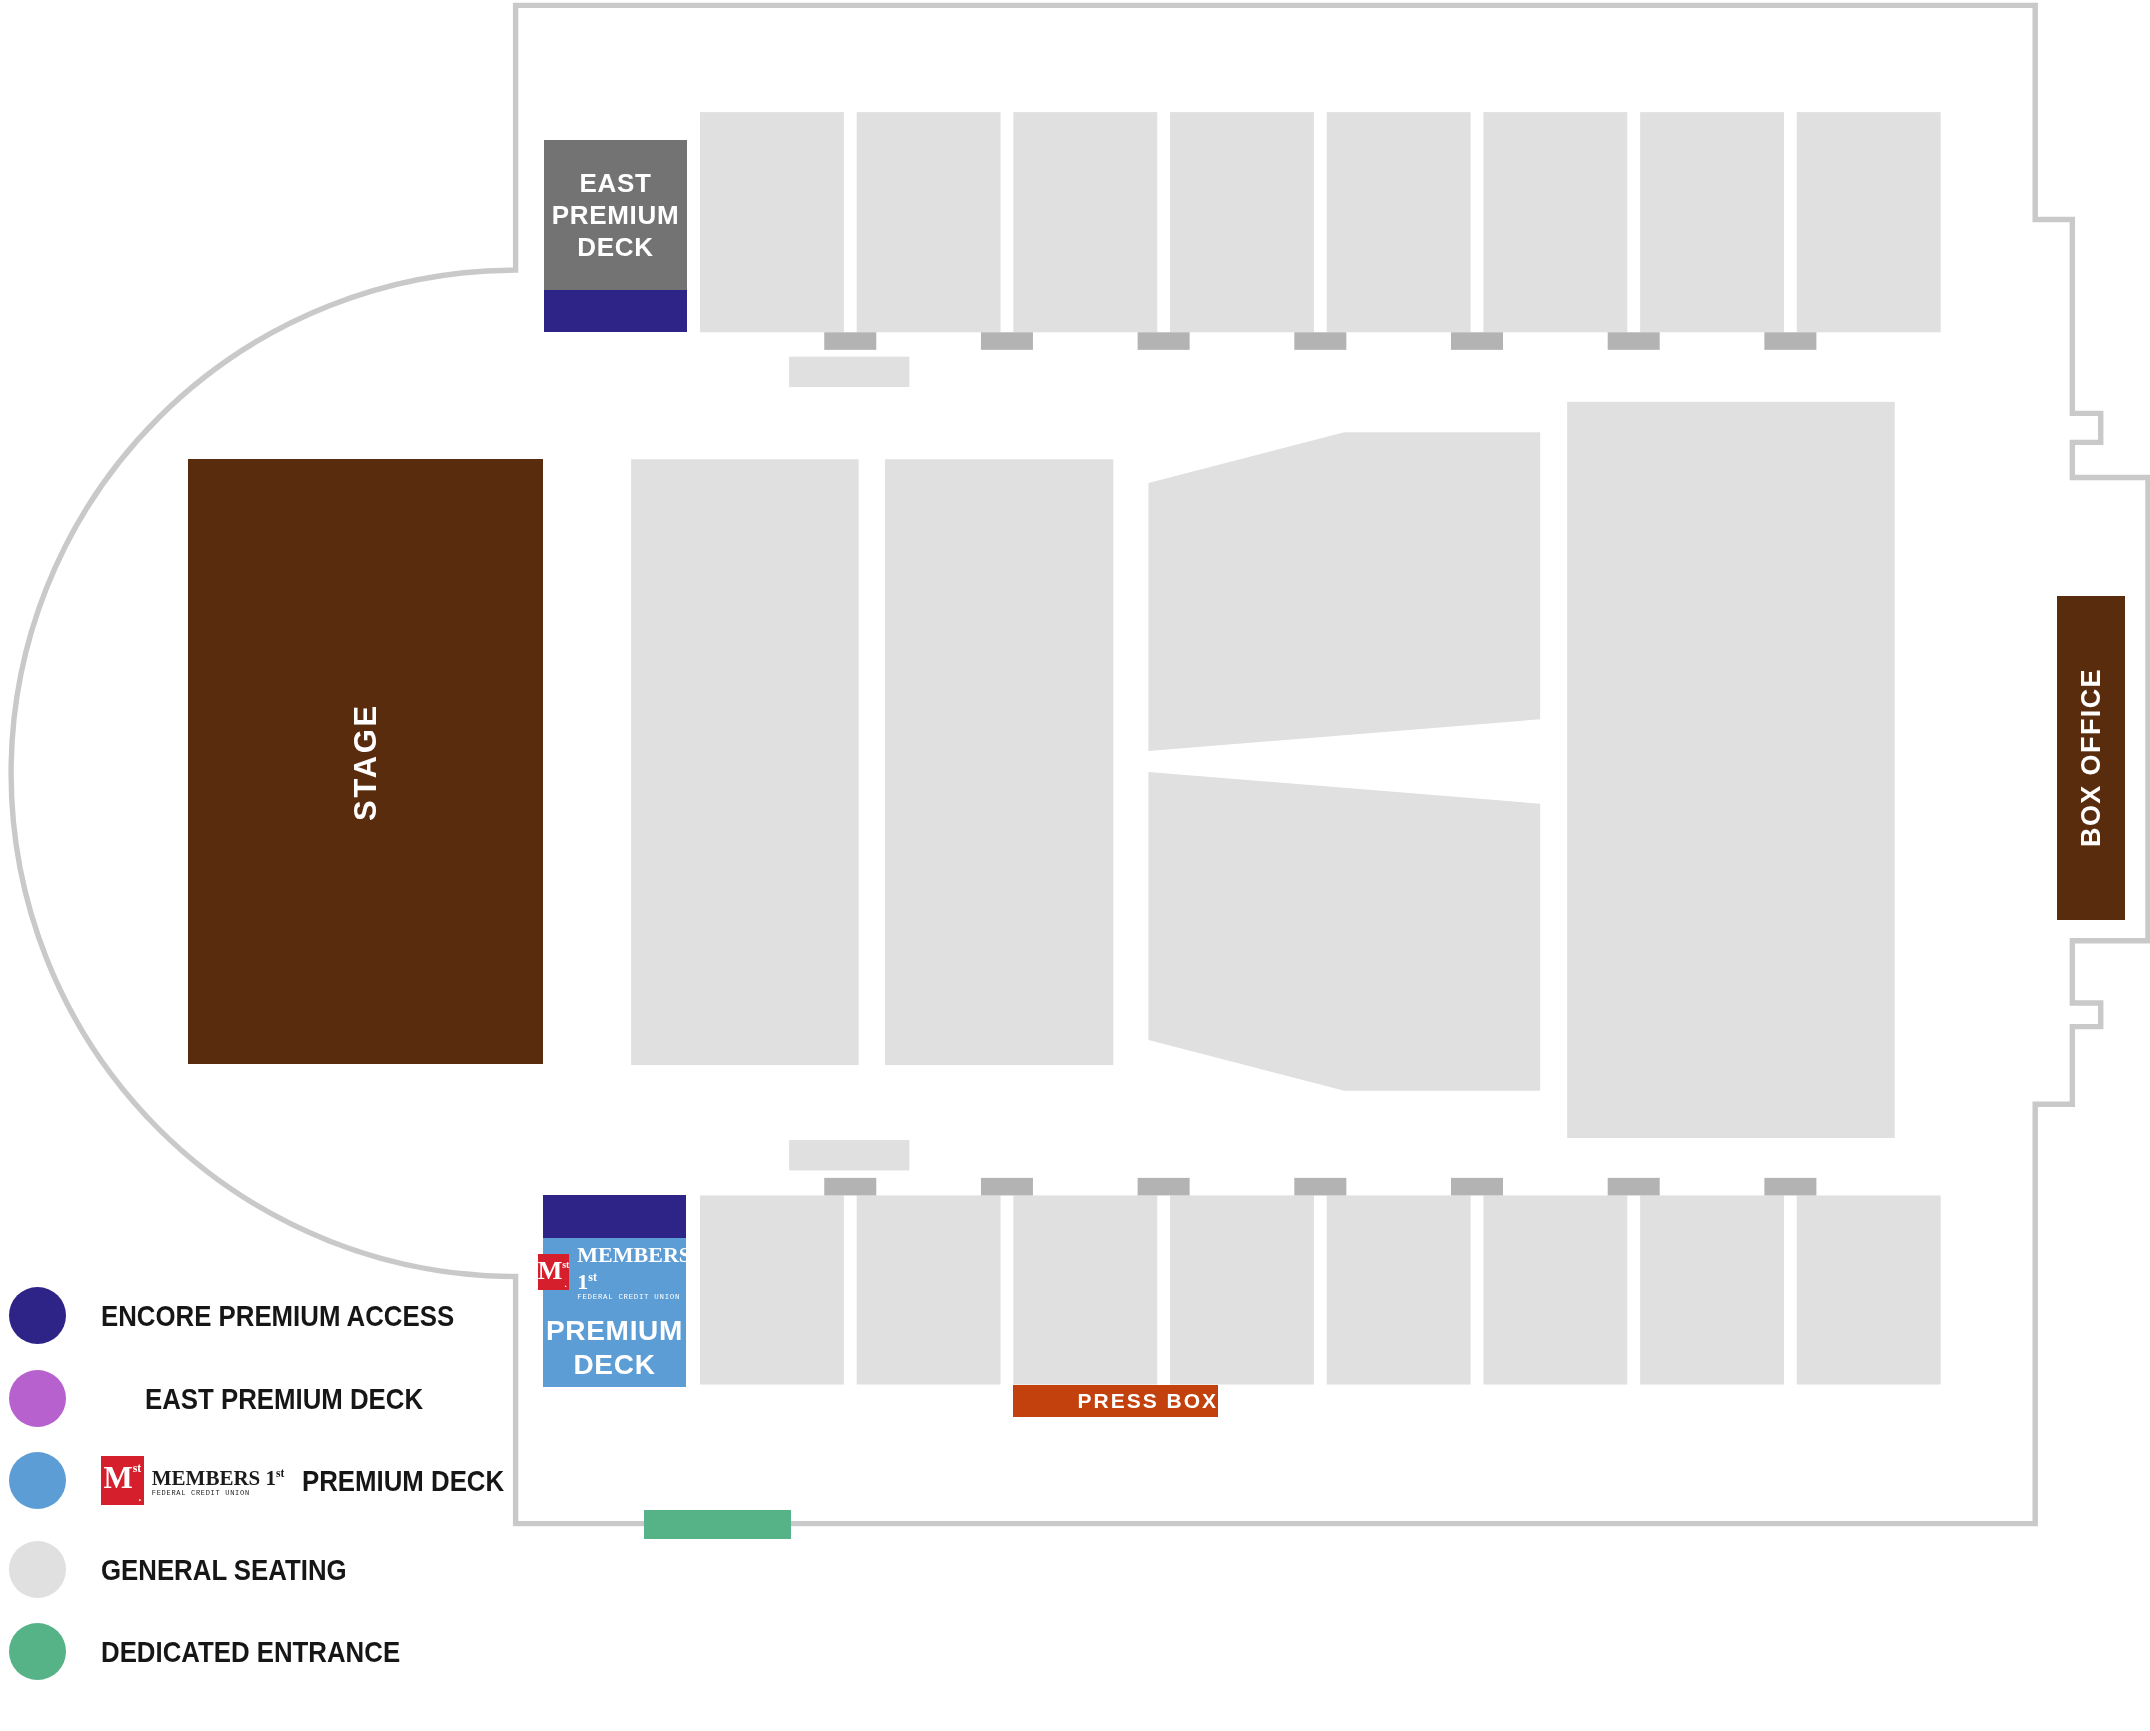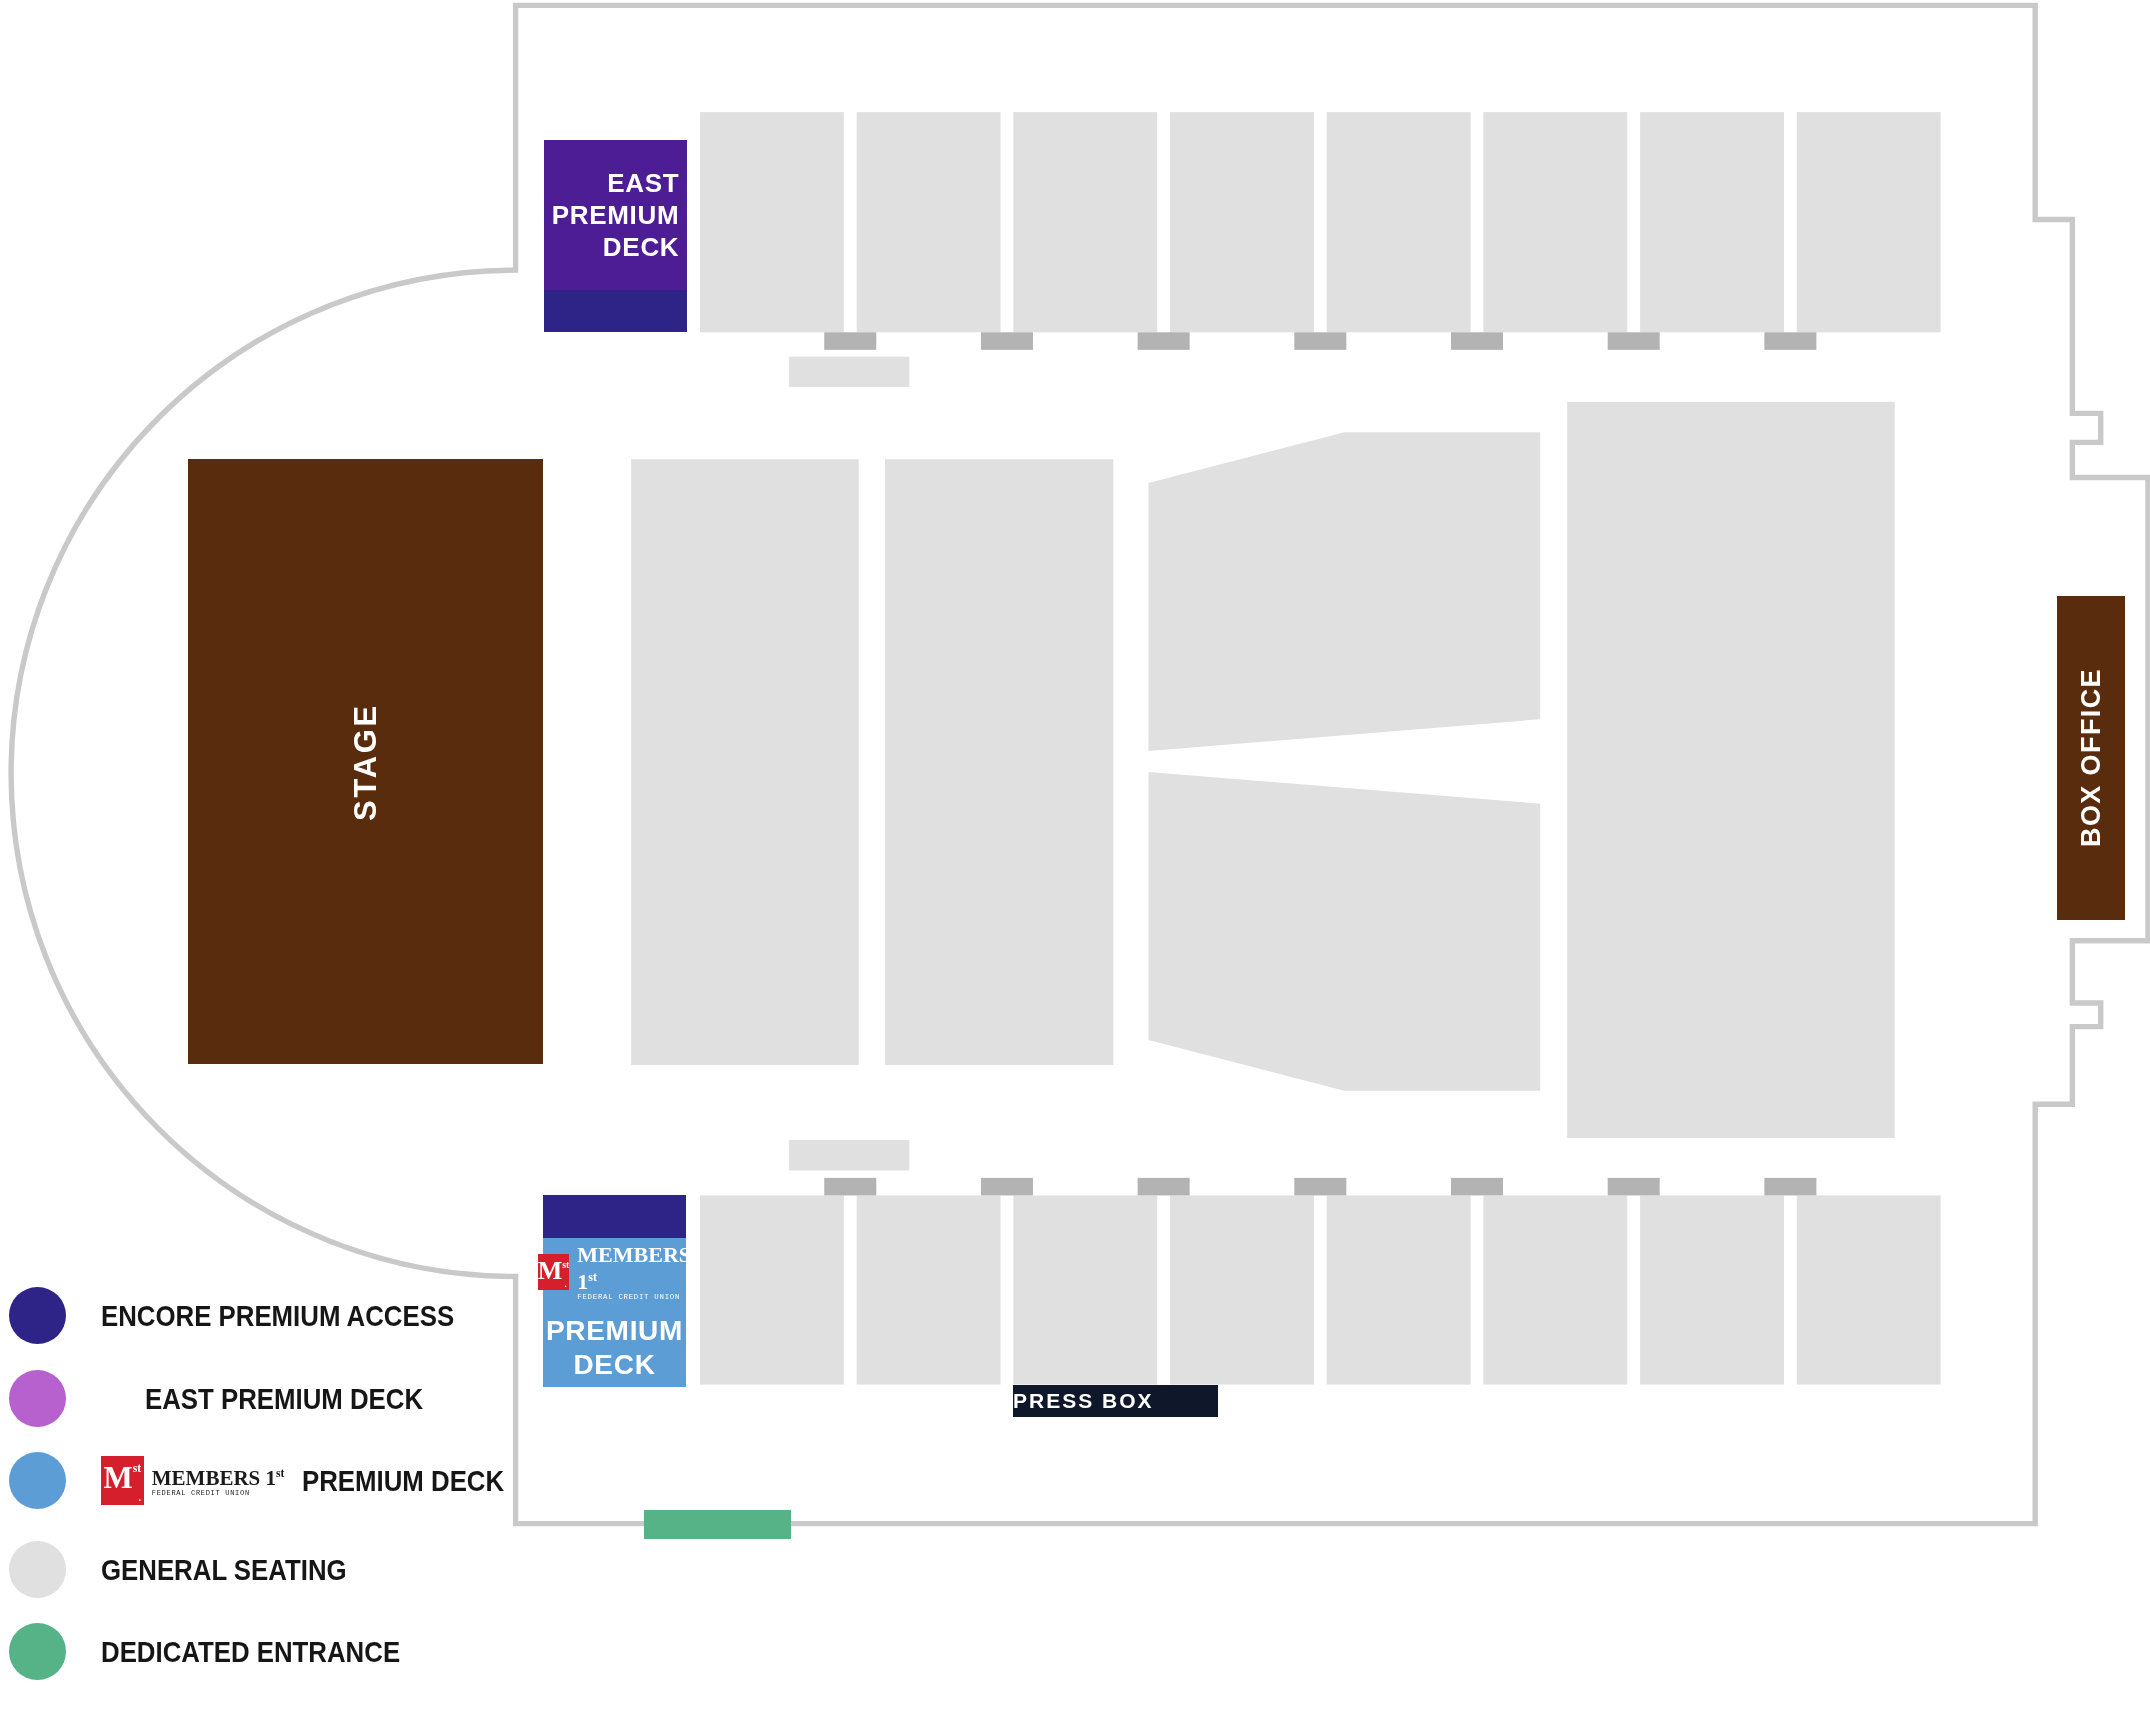--- a/index.html
+++ b/index.html
@@ -8,42 +8,42 @@
   #shapes-svg{position:absolute;left:0;top:0;width:2151px;height:1731px;}
   .abs{position:absolute;box-sizing:border-box;}
 
   
   .stage{background:#5a2c0e;display:flex;align-items:center;justify-content:center;}
   .boxoffice{background:#5a2c0e;display:flex;align-items:center;justify-content:center;}
   .vlabel{writing-mode:vertical-rl;transform:rotate(180deg);color:#fff;font-weight:bold;}
   .stage .vlabel{font-size:31px;letter-spacing:2.7px;}
   .boxoffice .vlabel{font-size:27px;letter-spacing:1.4px;}
 
-  .eastdeck-top{background:#4c1d95;display:flex;align-items:center;justify-content:center;text-align:right;}
+  .eastdeck-top{background:#737373;display:flex;align-items:center;justify-content:center;text-align:center;}
   .eastdeck-strip{background:#2e2387;}
   .deck-lines{color:#fff;font-weight:bold;font-size:26px;line-height:32px;letter-spacing:0.7px;}
 
   .membersdeck-strip{background:#2e2387;}
   .membersdeck-body{background:#5d9dd5;display:flex;flex-direction:column;align-items:center;justify-content:center;}
   .mlogo-row{display:flex;align-items:center;margin-bottom:12px;}
   .mlogo-square{background:#d61f2d;color:#fff;font-family:"Liberation Serif",serif;font-weight:bold;
     display:flex;align-items:flex-start;justify-content:center;position:relative;}
   .mlogo-square .m{line-height:1;}
   .mlogo-square sup{font-size:0.38em;line-height:1;margin-top:0.12em;}
   .mlogo-square .dot{position:absolute;right:2.7px;bottom:1.4px;font-size:0.35em;line-height:1;}
   .deck-logo .mlogo-square{width:32px;height:32px;font-size:26px;padding-top:4px;}
   .brand-stack{display:flex;flex-direction:column;margin-left:8px;}
   .brand-line{font-family:"Liberation Serif",serif;font-weight:bold;}
   .brand-line sup{font-size:0.55em;}
   .brand-tag{font-family:Liberation Mono, monospace;letter-spacing:0.7px;}
   .deck-logo .brand-line{color:#fff;font-size:22px;line-height:23px;}
   .deck-logo .brand-tag{color:#fff;font-size:7.4px;line-height:9.5px;}
   .membersdeck-lines{color:#fff;font-weight:bold;font-size:28px;line-height:34px;letter-spacing:0.7px;text-align:center;}
 
-  .pressbox{background:#0f172a;display:flex;align-items:center;justify-content:flex-start;}
+  .pressbox{background:#c2410c;display:flex;align-items:center;justify-content:flex-end;}
   .pressbox span{color:#fff;font-weight:bold;font-size:21px;letter-spacing:2px;}
 
   .entrance{background:#56b287;}
 
   .parking{border:2.7px dotted #999999;}
   .parking-label{position:absolute;left:0;right:0;top:80px;text-align:center;
     font-size:39px;font-weight:bold;color:#25252c;letter-spacing:1.4px;transform:scaleX(0.88);}
 
   
   .legend-row{position:absolute;left:8.8px;height:57px;display:flex;align-items:center;}

